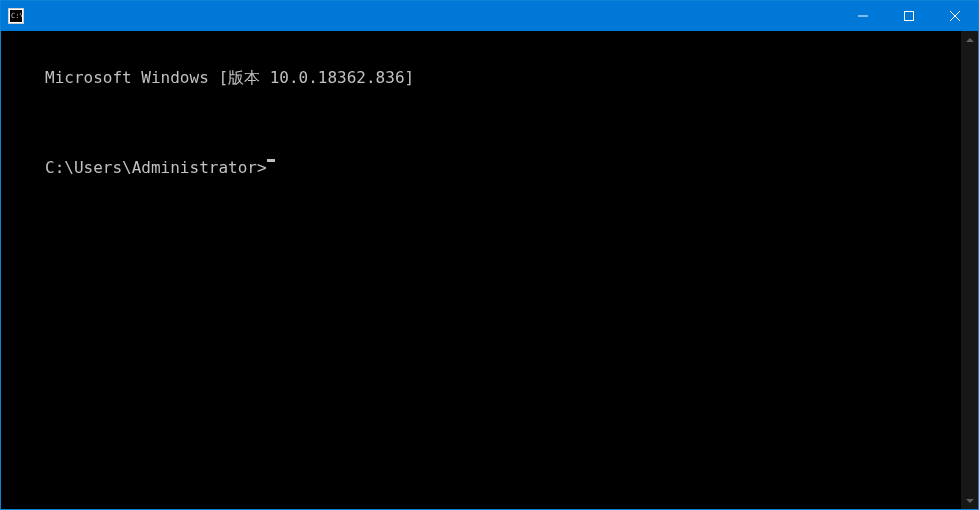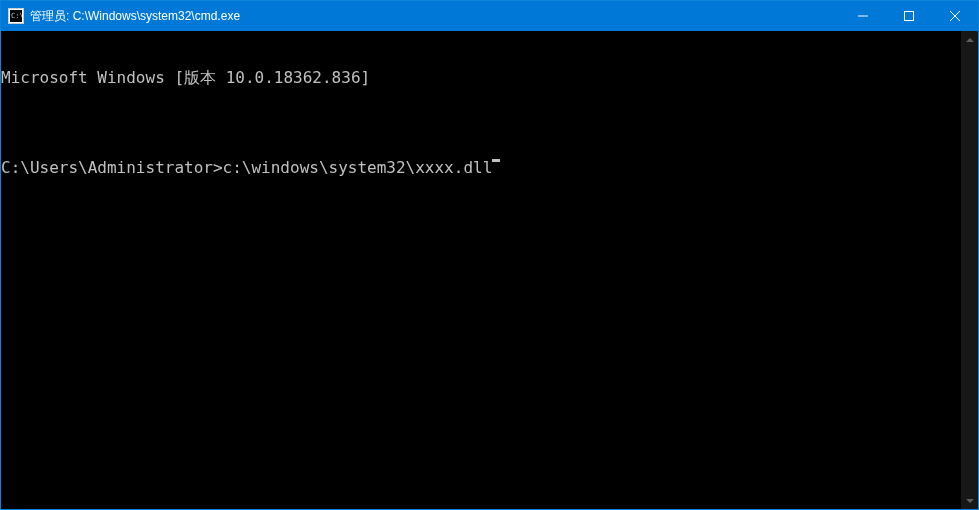--- a/index.html
+++ b/index.html
@@ -85,20 +85,21 @@
       font-size: 16px;
       line-height: 18px;
       padding: 2px 0 0 0;
       font-family: "NSimSun", "SimSun", "Consolas", monospace;
       white-space: pre;
       overflow: hidden;
       position: relative;
     }
     .console-line {
       white-space: pre;
+      margin-left: 44px;
     }
     .prompt-line {
       display: flex;
       align-items: flex-start;
     }
     .cursor {
       display: inline-block;
       width: 8px;
       height: 3px;
       background: #c0c0c0;
@@ -138,21 +139,20 @@
     }
   </style>
 </head>
 <body>
 
 <div class="window">
   <div class="titlebar">
     <div class="titlebar-icon">
       <div class="titlebar-icon-inner">C:\.</div>
     </div>
-    <div class="titlebar-title">管理员: C:\Windows\system32\cmd.exe</div>
     <div class="titlebar-spacer"></div>
     <div class="titlebar-controls">
       <div class="titlebar-btn">
         <svg width="10" height="10" viewBox="0 0 10 10">
             <path d="M0 5 H10"></path>
           </svg>
       </div>
       <div class="titlebar-btn">
         <svg width="10" height="10" viewBox="0 0 10 10">
             <rect x="0.5" y="0.5" width="9" height="9"></rect>
@@ -163,21 +163,21 @@
             <path d="M0 0 L10 10 M10 0 L0 10"></path>
           </svg>
       </div>
     </div>
   </div>
 
   <div class="console-area">
     <div class="console-content">
       <div class="console-line">Microsoft Windows [版本 10.0.18362.836]</div>
       <div class="console-line"></div>
-      <div class="console-line prompt-line"><span>C:\Users\Administrator&gt;</span><span>c:\windows\system32\xxxx.dll</span><span class="cursor"></span></div>
+      <div class="console-line prompt-line"><span>C:\Users\Administrator&gt;</span><span class="cursor"></span></div>
     </div>
     <div class="scrollbar">
       <div class="scrollbar-btn">
         <svg width="8" height="4" viewBox="0 0 8 4">
             <path d="M0 4 L4 0 L8 4 Z" fill="#606060"></path>
           </svg>
       </div>
       <div class="scrollbar-track"></div>
       <div class="scrollbar-btn">
         <svg width="8" height="4" viewBox="0 0 8 4">

